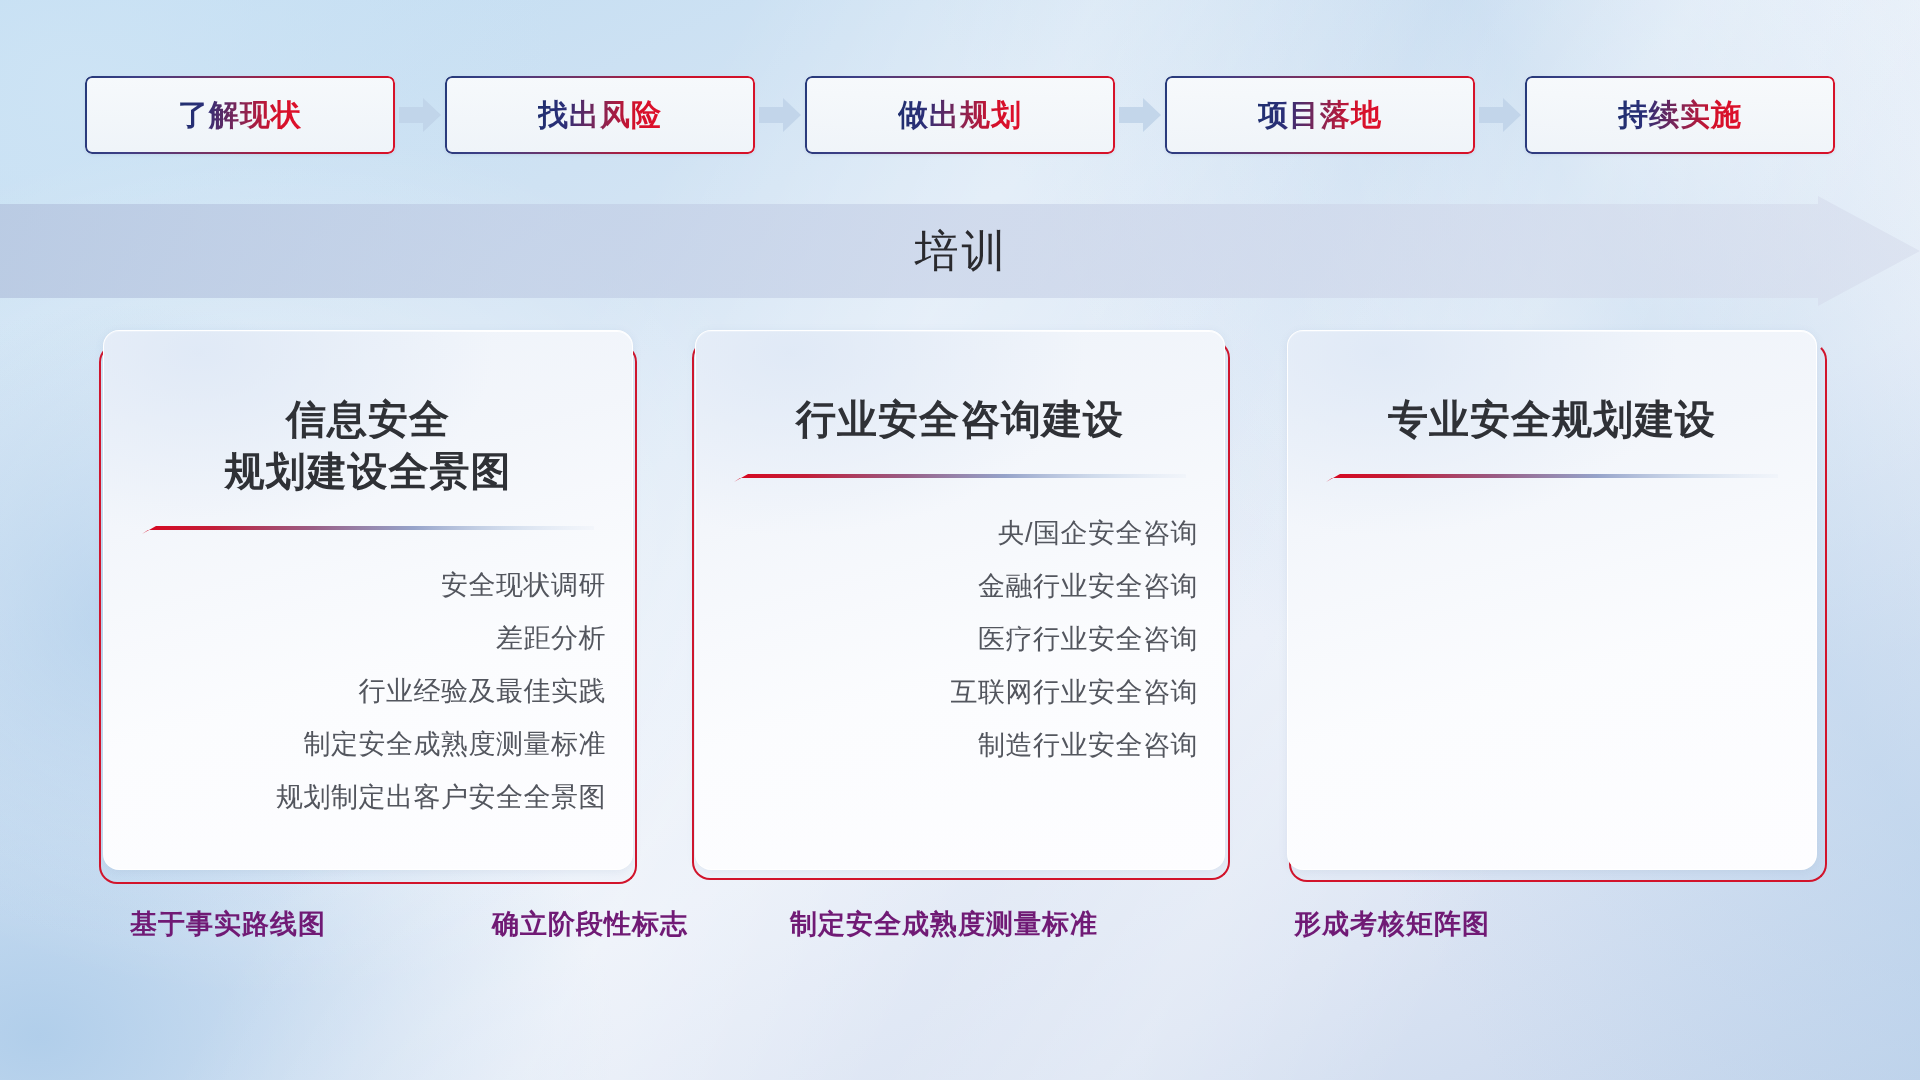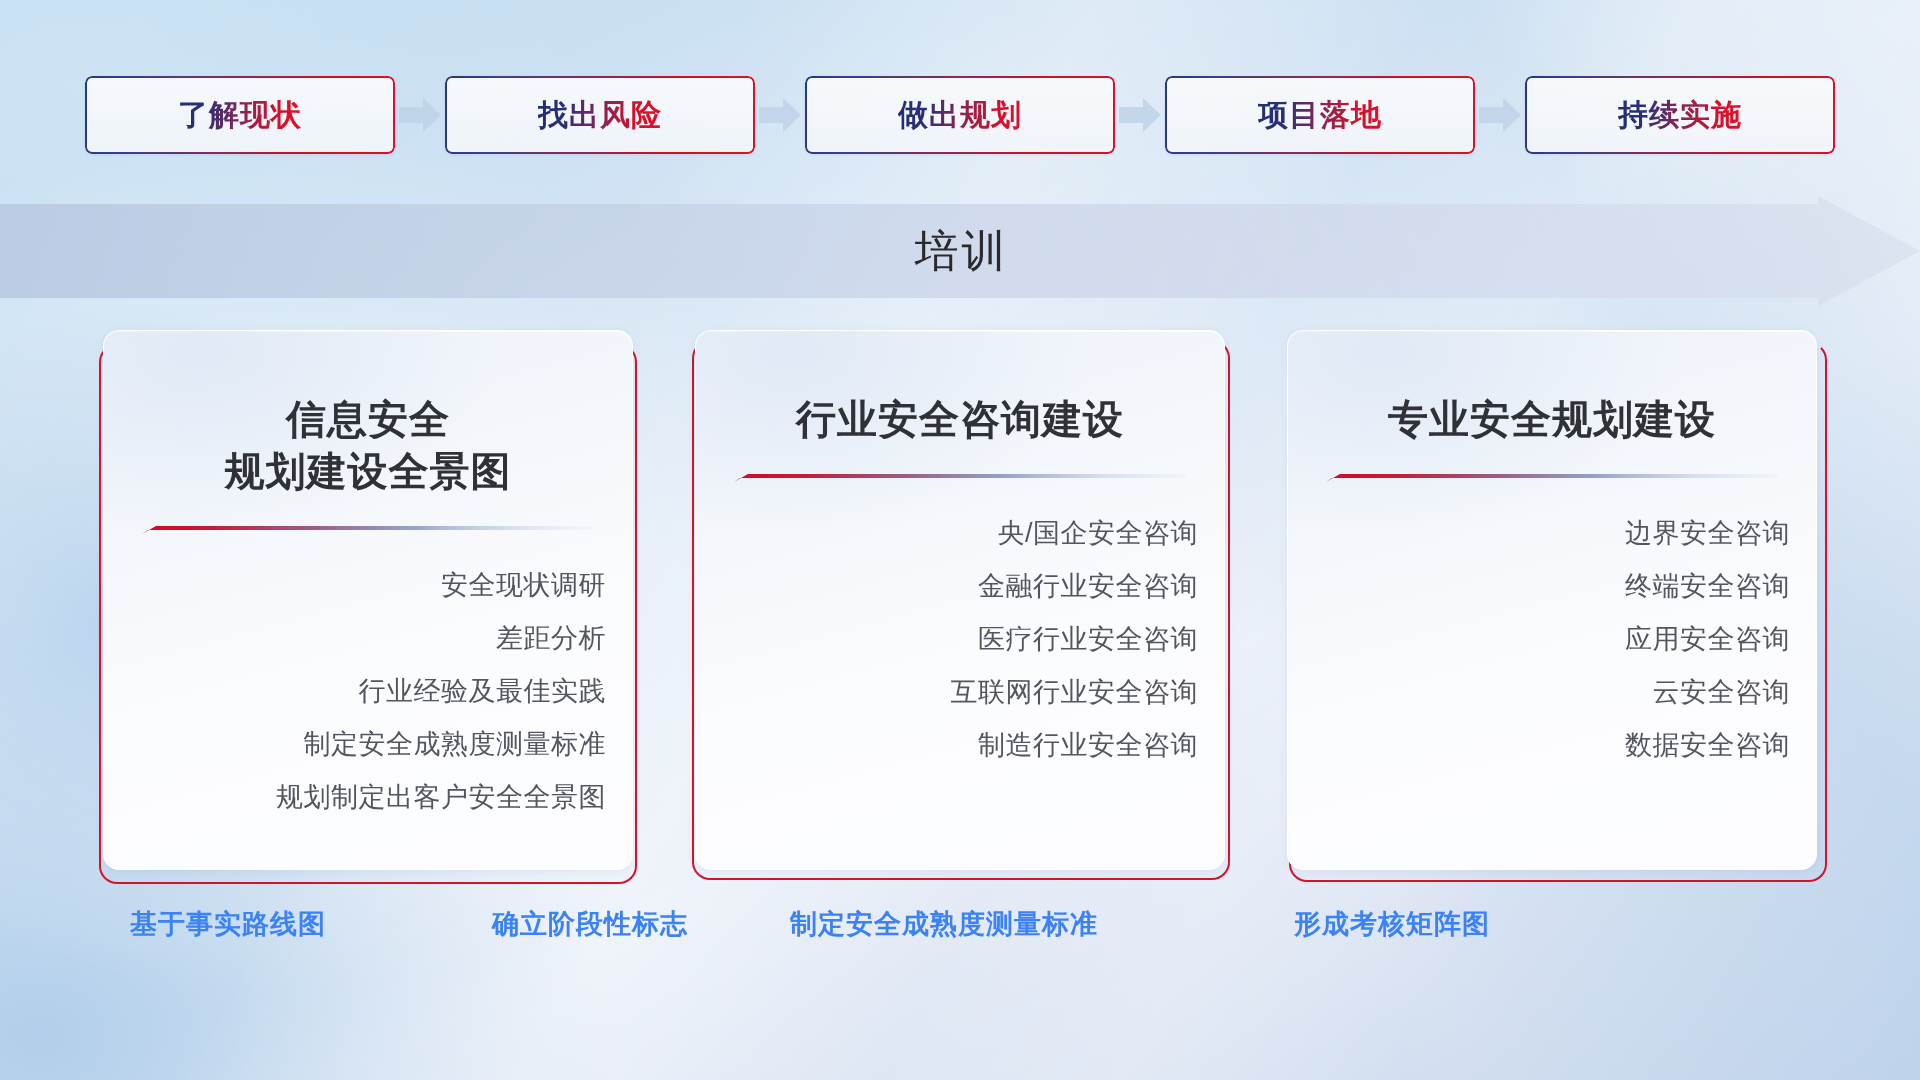--- a/index.html
+++ b/index.html
@@ -131,21 +131,21 @@
   .card-list-item {
     font-size:27px; color:#53565e; letter-spacing:0.5px; white-space:nowrap;
   }
 
   
   .captions {
     position:absolute; left:0; top:906px; width:1920px; height:56px;
   }
   .caption {
     position:absolute; top:0;
-    font-size:27px; font-weight:bold; color:#3b82f6; letter-spacing:1px;
+    font-size:27px; font-weight:bold; color:#701a75; letter-spacing:1px;
     white-space:nowrap;
   }
   .caption.c0 { left:130px; }
   .caption.c1 { left:492px; }
   .caption.c2 { left:790px; }
   .caption.c3 { left:1294px; }
 </style>
 </head>
 <body>
 
@@ -283,27 +283,20 @@
               <stop offset="16%" stop-color="#c11430" stop-opacity="0.96"></stop>
               <stop offset="38%" stop-color="#8a4270" stop-opacity="0.85"></stop>
               <stop offset="60%" stop-color="#6d7fb4" stop-opacity="0.70"></stop>
               <stop offset="80%" stop-color="#a8bddb" stop-opacity="0.48"></stop>
               <stop offset="100%" stop-color="#cfdcee" stop-opacity="0.12"></stop>
             </linearGradient>
           </defs>
           <path d="M0 11 L14 3 H452 L452 7 H6 Z" fill="url(#divGrad2)"></path>
         </svg>
       </div>
-      <div class="card-list">
-        <div class="card-list-item">边界安全咨询</div>
-        <div class="card-list-item">终端安全咨询</div>
-        <div class="card-list-item">应用安全咨询</div>
-        <div class="card-list-item">云安全咨询</div>
-        <div class="card-list-item">数据安全咨询</div>
-      </div>
     </div>
   </div>
 </div>
 
 <div class="captions">
   <div class="caption c0">基于事实路线图</div>
   <div class="caption c1">确立阶段性标志</div>
   <div class="caption c2">制定安全成熟度测量标准</div>
   <div class="caption c3">形成考核矩阵图</div>
 </div>

